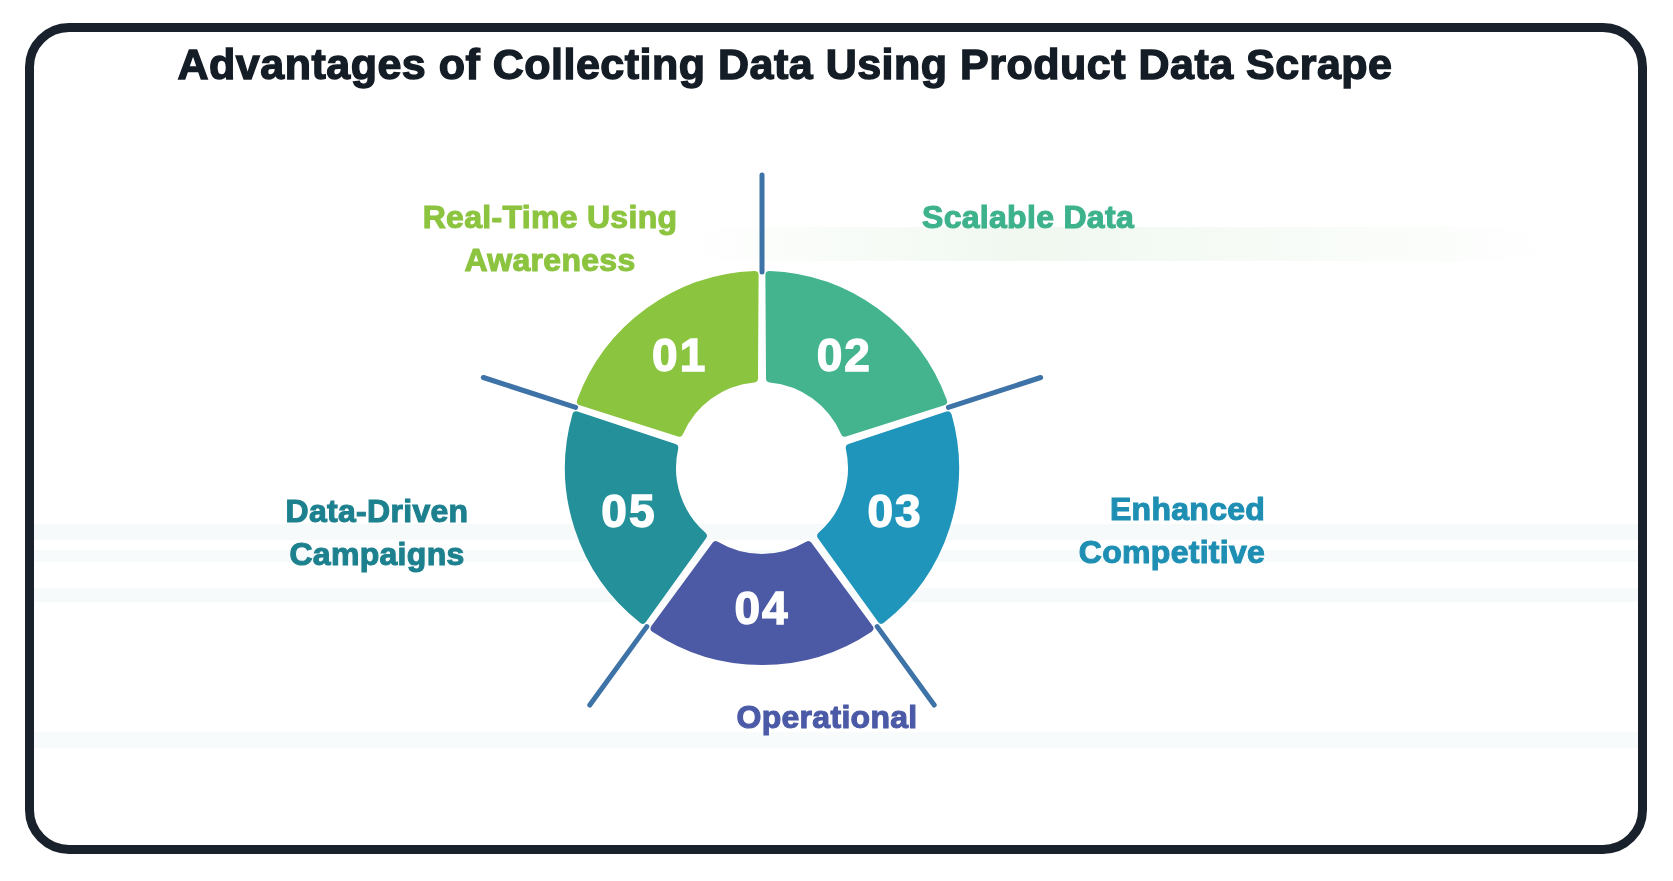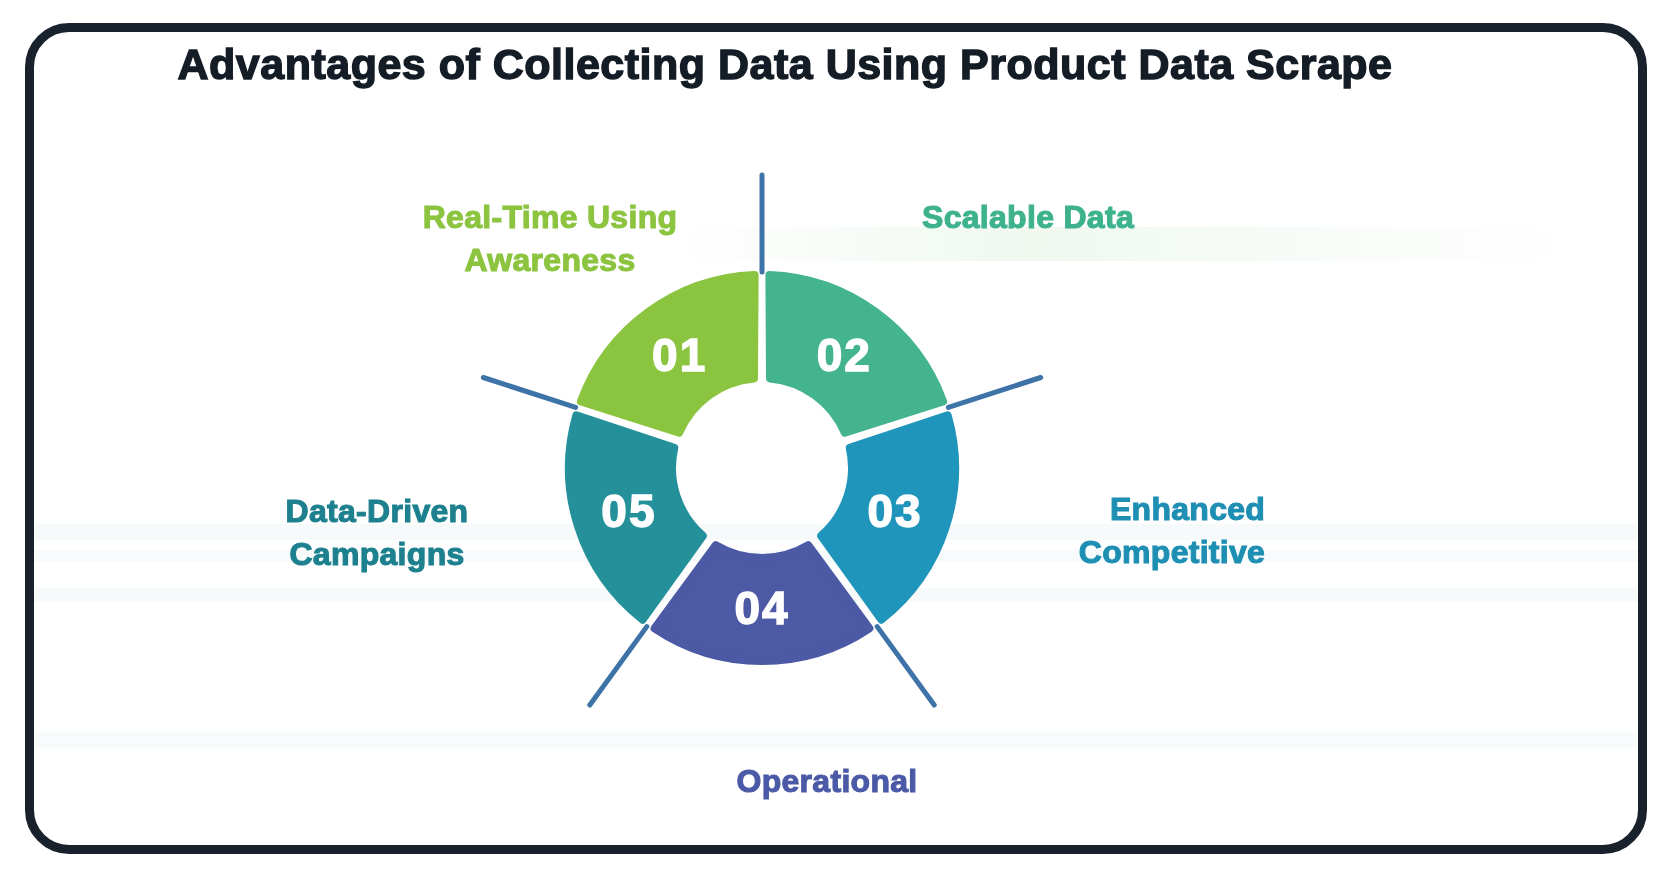--- a/index.html
+++ b/index.html
@@ -25,21 +25,21 @@
                  font-size:46px;fill:#ffffff;letter-spacing:2px;
                  paint-order:stroke;stroke:#ffffff;stroke-width:1.4px;}
 
   .label{position:absolute;z-index:4;transform:translateX(-50%);
          text-align:center;font-size:32px;line-height:43px;font-weight:700;
          letter-spacing:.3px;-webkit-text-stroke:1.1px currentColor;white-space:nowrap;}
   .label span{display:block;}
   .lbl-0{left:550px;top:196px;}
   .lbl-1{left:1028px;top:196px;}
   .lbl-2{left:1172px;top:488px;text-align:right;}
-  .lbl-3{left:827px;top:760px;}
+  .lbl-3{left:827px;top:696px;}
   .lbl-4{left:377px;top:490px;}
 </style>
 </head>
 <body>
 
 <div class="card">
   <div class="stripe s1"></div>
   <div class="stripe s2"></div>
   <div class="stripe s3"></div>
   <div class="stripe s4"></div>

